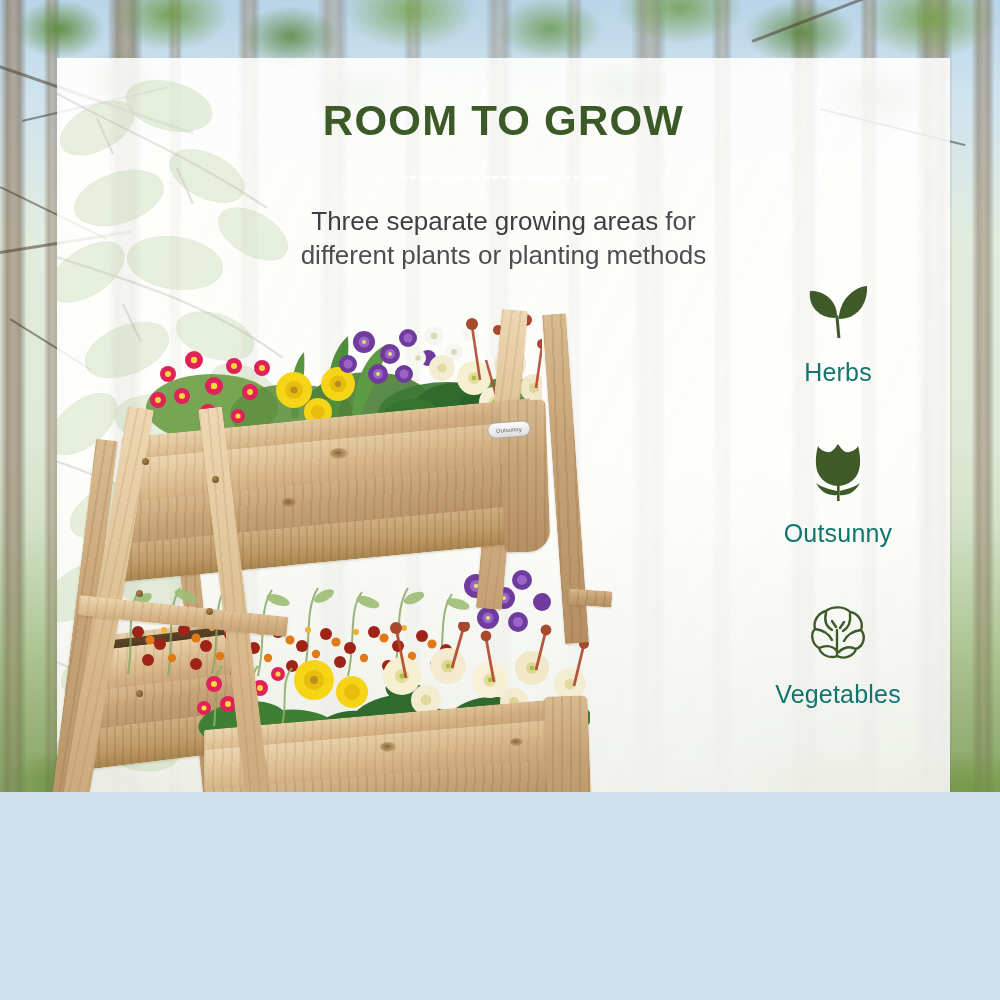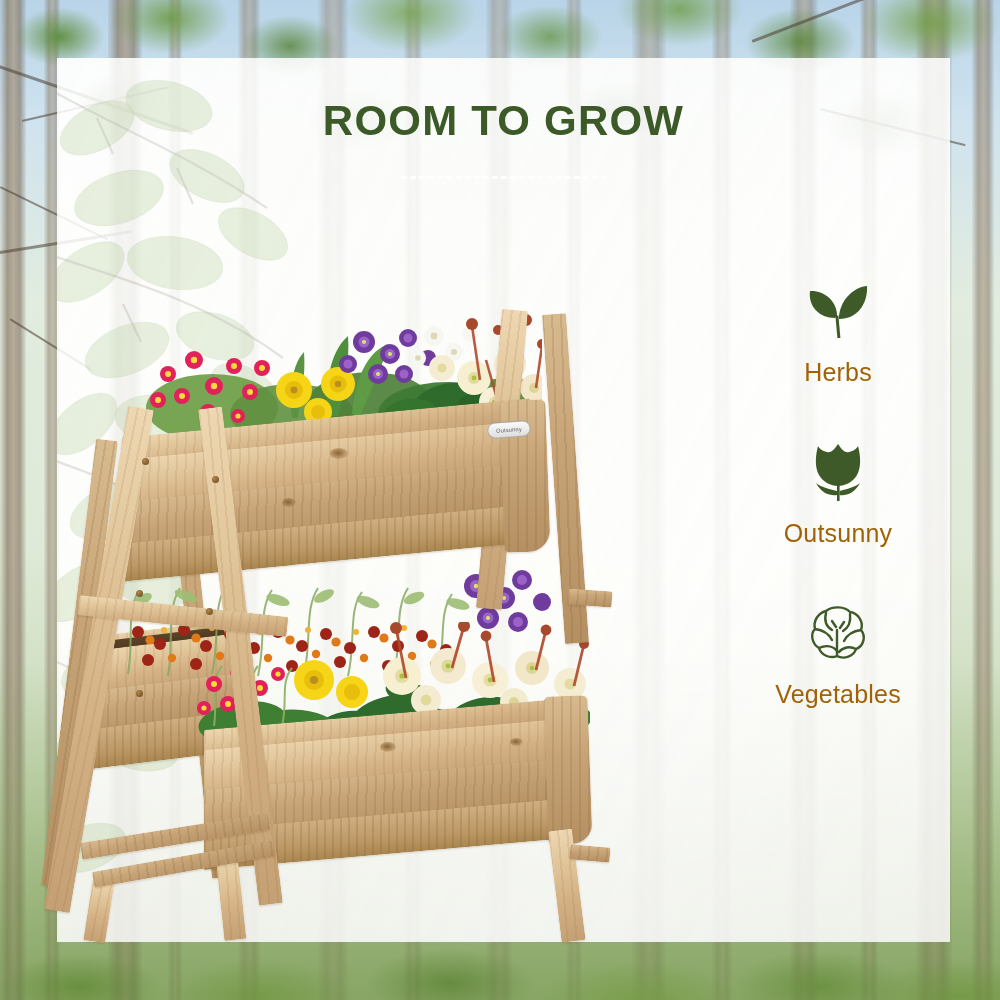--- a/index.html
+++ b/index.html
@@ -2,21 +2,21 @@
 <html><head>
 <meta charset="utf-8">
 <style>
   * { margin:0; padding:0; box-sizing:border-box; }
   html,body { width:1000px; height:1000px; overflow:hidden; }
   body {
     font-family:"Liberation Sans", sans-serif;
     background:#cfe0ef;
     position:relative;
   }
-  .stage { position:absolute; inset:0; width:1000px; height:1000px; overflow:hidden; }
+  .stage { position:absolute; inset:0; width:1000px; height:792px; overflow:hidden; }
 
   
   .bg { position:absolute; inset:0; }
   .bg-sky {
     position:absolute; inset:0;
     background:
       linear-gradient(180deg,#b9d4e8 0%,#cfe3ef 12%,#e2ecdf 30%,#dfe9d7 55%,#c8d9b6 78%,#a9c189 100%);
   }
   .canopy {
     position:absolute; left:0; top:0; width:100%; height:46%;
@@ -93,21 +93,21 @@
     font-size:26px; line-height:1.30; color:#4d4d4d; font-weight:300;
   }
   .subtitle .em { color:#3f3f3f; }
 
   
   .features { position:absolute; right:62px; top:278px; width:200px; }
   .feature { text-align:center; margin-bottom:52px; }
   .feature:last-child { margin-bottom:8px; }
   .feat-icon { height:66px; display:flex; align-items:center; justify-content:center; }
   .feat-label {
-    margin-top:14px; font-size:25px; color:#a16207; font-weight:300; letter-spacing:.2px;
+    margin-top:14px; font-size:25px; color:#0f766e; font-weight:300; letter-spacing:.2px;
   }
 
   
   .planter { position:absolute; left:70px; top:290px; width:600px; height:660px; }
 
   .wood {
     position:absolute;
     background:
       repeating-linear-gradient(92deg, rgba(150,110,62,.14) 0 2px, rgba(150,110,62,0) 2px 9px),
       linear-gradient(176deg,#eed7b2 0%,#e2c79c 28%,#d3b184 62%,#c4a074 100%);
@@ -217,20 +217,24 @@
         <path d="M120 110 L 136 146"></path>
         <path d="M66 246 L 84 284"></path>
         <path d="M30 470 L 48 508"></path>
       </g>
     </svg>
   </div>
 
   <div class="headline">
     <div class="title">ROOM TO GROW</div>
     <div class="divider"></div>
+    <div class="subtitle">
+      <span class="em">Three separate growing areas</span><span> for</span><br>
+      <span>different plants or planting methods</span>
+    </div>
   </div>
 
   <div class="features">
 
     <div class="feature">
       <div class="feat-icon">
         <svg width="62" height="58" viewBox="0 0 62 58" fill="#3d5a28">
           <path d="M30 34 C 30 18, 16 8, 3 9 C 1 24, 12 36, 28 36 Z"></path>
           <path d="M32 34 C 34 16, 48 5, 60 4 C 61 22, 50 37, 32 37 Z"></path>
           <path d="M28.4 33.5 L30.4 56 L33.4 56 L31.4 33.5 Z"></path>

